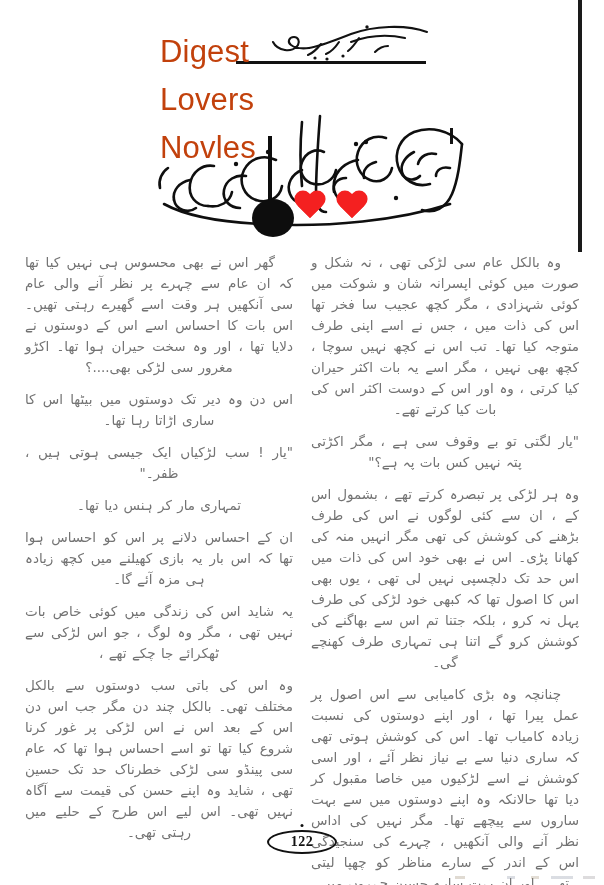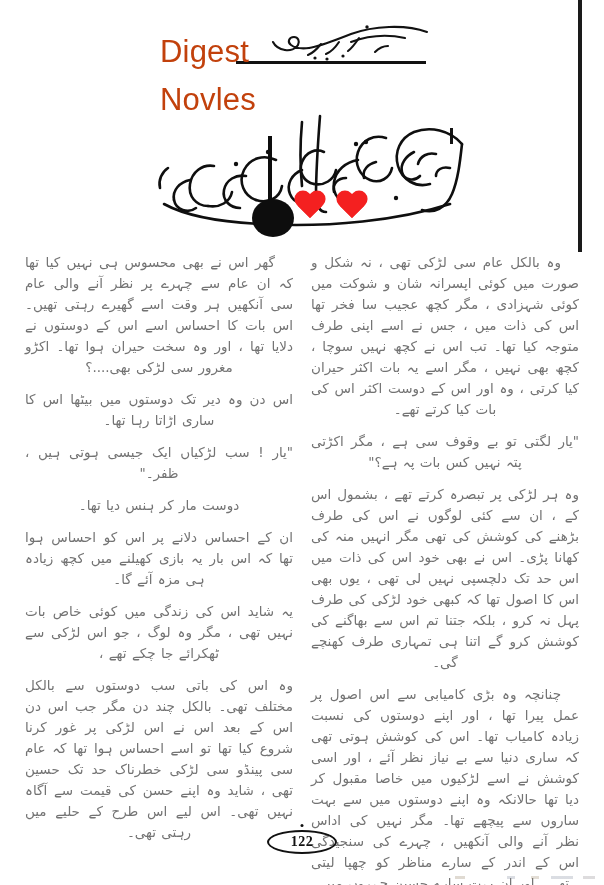--- a/index.html
+++ b/index.html
@@ -283,41 +283,42 @@
         <circle cx="246" cy="90" r="2.2"></circle>
       </g>
     </svg>
 
     <div class="ink-stem"></div>
     <div class="ink-blob"></div>
   </div>
 
   <div class="watermark">
     <div class="wm-line">Digest</div>
+    <div class="wm-line">Lovers</div>
     <div class="wm-line">Novles</div>
     <div class="hearts">
       <div class="heart"></div>
       <div class="heart"></div>
     </div>
   </div>
 
   <div class="body-area">
 
     <div class="text-col">
       <p class="indented">وہ بالکل عام سی لڑکی تھی ، نہ شکل و صورت میں کوئی اپسرانہ شان و شوکت میں کوئی شہزادی ، مگر کچھ عجیب سا فخر تھا اس کی ذات میں ، جس نے اسے اپنی طرف متوجہ کیا تھا۔ تب اس نے کچھ نہیں سوچا ، کچھ بھی نہیں ، مگر اسے یہ بات اکثر حیران کیا کرتی ، وہ اور اس کے دوست اکثر اس کی بات کیا کرتے تھے۔</p>
       <p class="dialogue">"یار لگتی تو بے وقوف سی ہے ، مگر اکڑتی پتہ نہیں کس بات پہ ہے؟"</p>
       <p>وہ ہر لڑکی پر تبصرہ کرتے تھے ، بشمول اس کے ، ان سے کئی لوگوں نے اس کی طرف بڑھنے کی کوشش کی تھی مگر انہیں منہ کی کھانا پڑی۔ اس نے بھی خود اس کی ذات میں اس حد تک دلچسپی نہیں لی تھی ، یوں بھی اس کا اصول تھا کہ کبھی خود لڑکی کی طرف پہل نہ کرو ، بلکہ جتنا تم اس سے بھاگنے کی کوشش کرو گے اتنا ہی تمہاری طرف کھنچے گی۔</p>
       <p class="indented">چنانچہ وہ بڑی کامیابی سے اس اصول پر عمل پیرا تھا ، اور اپنے دوستوں کی نسبت زیادہ کامیاب تھا۔ اس کی کوشش ہوتی تھی کہ ساری دنیا سے بے نیاز نظر آئے ، اور اسی کوشش نے اسے لڑکیوں میں خاصا مقبول کر دیا تھا حالانکہ وہ اپنے دوستوں میں سے بہت ساروں سے پیچھے تھا۔ مگر نہیں کی اداس نظر آنے والی آنکھیں ، چہرے کی سنجیدگی اس کے اندر کے سارے مناظر کو چھپا لیتی تھی۔ اور ان بہت سارے حسین چہروں میں</p>
     </div>
 
     <div class="text-col">
       <p class="indented">گھر اس نے بھی محسوس ہی نہیں کیا تھا کہ ان عام سے چہرے پر نظر آنے والی عام سی آنکھیں ہر وقت اسے گھیرے رہتی تھیں۔ اس بات کا احساس اسے اس کے دوستوں نے دلایا تھا ، اور وہ سخت حیران ہوا تھا۔ اکڑو مغرور سی لڑکی بھی....؟</p>
       <p class="dialogue">اس دن وہ دیر تک دوستوں میں بیٹھا اس کا ساری اڑاتا رہا تھا۔</p>
       <p class="dialogue">"یار ! سب لڑکیاں ایک جیسی ہوتی ہیں ، ظفر۔"</p>
-      <p class="dialogue">دوست مار کر ہنس دیا تھا۔</p>
+      <p class="dialogue">تمہاری مار کر ہنس دیا تھا۔</p>
       <p>ان کے احساس دلانے پر اس کو احساس ہوا تھا کہ اس بار یہ بازی کھیلنے میں کچھ زیادہ ہی مزہ آئے گا۔</p>
       <p>یہ شاید اس کی زندگی میں کوئی خاص بات نہیں تھی ، مگر وہ لوگ ، جو اس لڑکی سے ٹھکرائے جا چکے تھے ،</p>
       <p>وہ اس کی باتی سب دوستوں سے بالکل مختلف تھی۔ بالکل چند دن مگر جب اس دن اس کے بعد اس نے اس لڑکی پر غور کرنا شروع کیا تھا تو اسے احساس ہوا تھا کہ عام سی پینڈو سی لڑکی خطرناک حد تک حسین تھی ، شاید وہ اپنے حسن کی قیمت سے آگاہ نہیں تھی۔ اس لیے اس طرح کے حلیے میں رہتی تھی۔</p>
 
     </div>
 
   </div>
 
   <div class="page-number-dot"></div>
   <div class="page-number">122</div>

